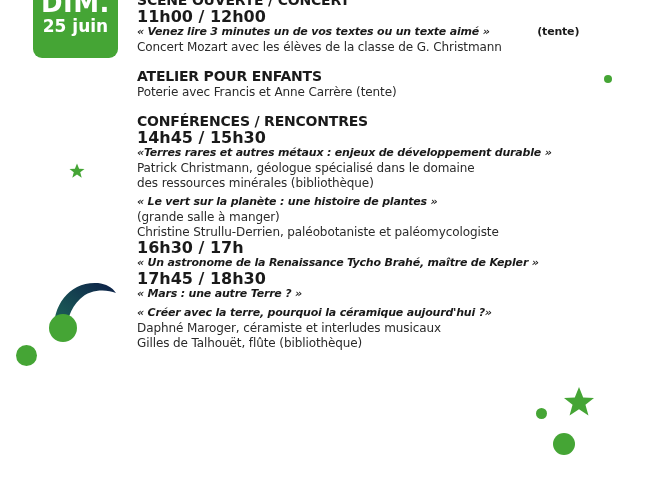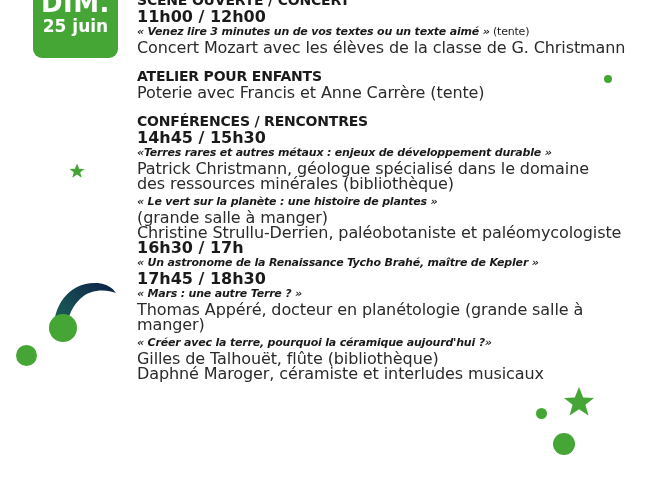--- a/index.html
+++ b/index.html
@@ -16,22 +16,22 @@
   .date-badge .day { font-size: 26px; line-height: 26px; margin-top: 4px; letter-spacing: 0.5px; }
   .date-badge .date { font-size: 17px; line-height: 20px; text-align: center; }
   .content { position: absolute; left: 137px; top: -9px; width: 500px; }
   .section { margin-bottom: 12px; }
   .section h2 {
     margin: 0; font-size: 14px; line-height: 18px; font-weight: bold; color: #1a1a1a;
     letter-spacing: -0.2px;
   }
   .time { font-size: 16px; line-height: 15px; font-weight: bold; color: #1a1a1a; }
   .title-it { font-size: 11px; line-height: 16px; font-style: italic; font-weight: bold; color: #1a1a1a; letter-spacing: -0.2px; }
-  .title-it .extra { font-style: normal; font-weight: normal; }
-  .line { font-size: 16px; line-height: 15px; color: #2a2a2a; letter-spacing: -0.1px; }
+  .title-it .extra { font-style: normal; font-weight: bold; margin-left: 44px; }
+  .line { font-size: 12px; line-height: 15px; color: #2a2a2a; letter-spacing: -0.1px; }
   .gap { height: 3px; }
   .deco { position: absolute; }
   .dot { border-radius: 50%; background: #45a535; }
 </style>
 </head>
 <body>
 
 <div class="date-badge">
   <div class="day">DIM.</div>
   <div class="date">25 juin</div>
@@ -57,25 +57,24 @@
     <div class="line">Patrick Christmann, géologue spécialisé dans le domaine</div>
     <div class="line">des ressources minérales (bibliothèque)</div>
     <div class="gap"></div>
     <div class="title-it">« Le vert sur la planète : une histoire de plantes »</div>
     <div class="line">(grande salle à manger)</div>
     <div class="line">Christine Strullu-Derrien, paléobotaniste et paléomycologiste</div>
     <div class="time">16h30 / 17h</div>
     <div class="title-it">« Un astronome de la Renaissance Tycho Brahé, maître de Kepler »</div>
     <div class="time">17h45 / 18h30</div>
     <div class="title-it">« Mars : une autre Terre ? »</div>
-    <div class="line">Thomas Appéré, docteur en planétologie (grande salle à manger)</div>
     <div class="gap"></div>
     <div class="title-it">« Créer avec la terre, pourquoi la céramique aujourd'hui ?»</div>
+    <div class="line">Daphné Maroger, céramiste et interludes musicaux</div>
     <div class="line">Gilles de Talhouët, flûte (bibliothèque)</div>
-    <div class="line">Daphné Maroger, céramiste et interludes musicaux</div>
   </div>
 
 </div>
 
 <div class="deco dot" style="left:604px; top:75px; width:8px; height:8px;"></div>
 
 <svg class="deco" style="left:68px; top:162px;" width="18" height="18" viewBox="0 0 24 24">
   <polygon points="12,2 14.8,9 22,9.3 16.3,13.8 18.3,21 12,16.8 5.7,21 7.7,13.8 2,9.3 9.2,9" fill="#45a535"></polygon>
 </svg>
 

